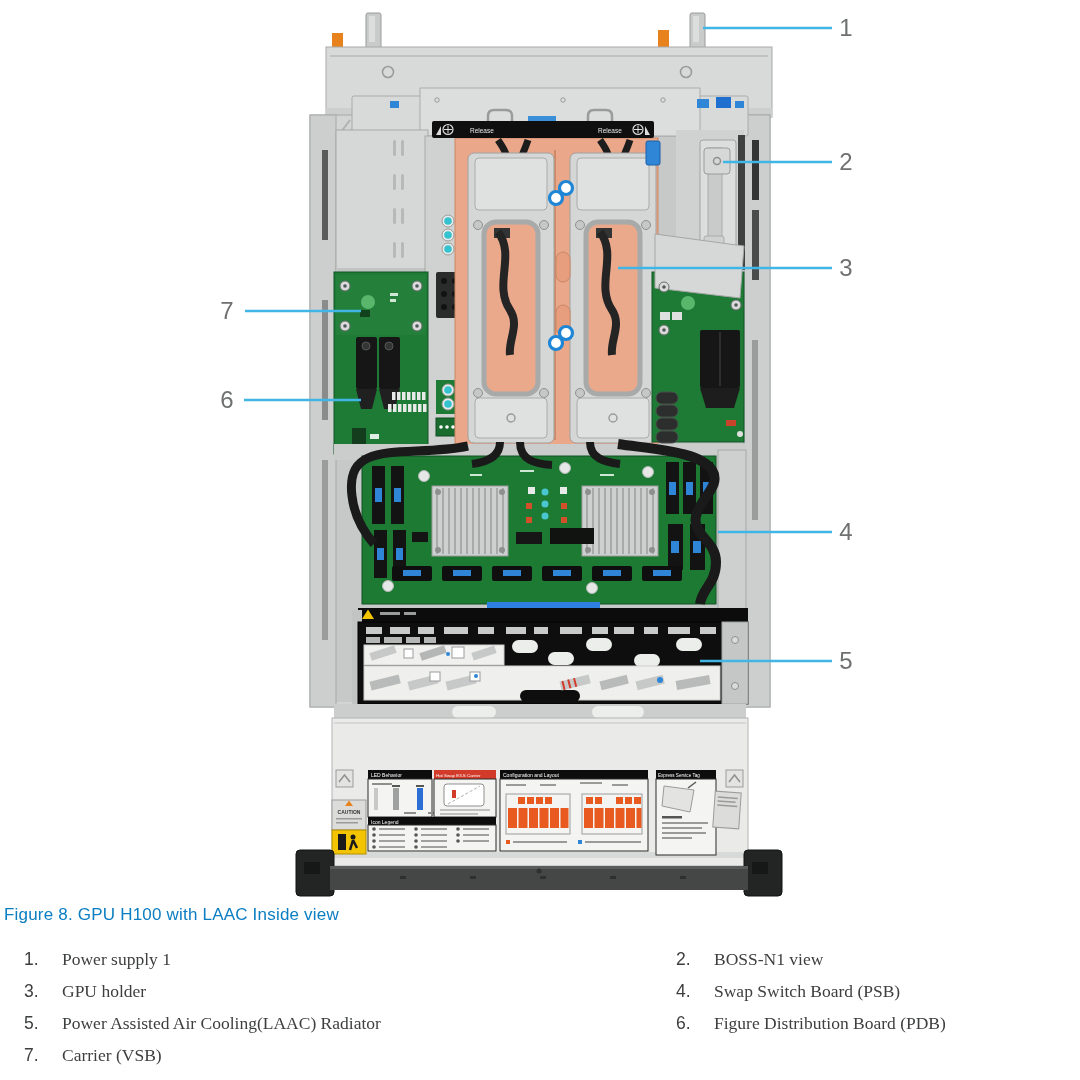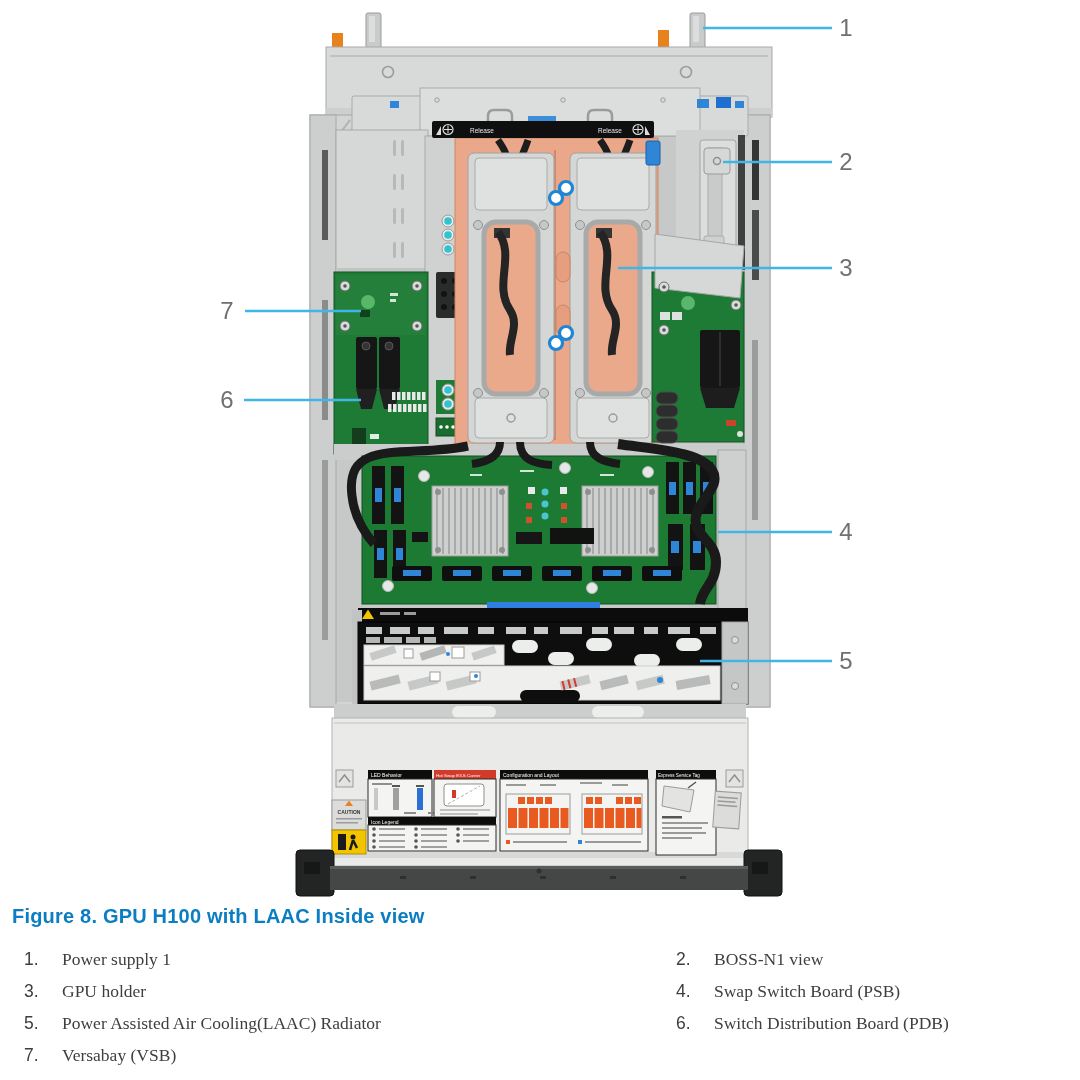--- a/index.html
+++ b/index.html
@@ -3,21 +3,21 @@
 <meta charset="utf-8">
 <style>
   html,body{margin:0;padding:0;}
   body{
     width:1080px;height:1080px;position:relative;background:#ffffff;
     font-family:"Liberation Sans",sans-serif;overflow:hidden;
   }
   .figure-area{position:absolute;left:0;top:0;width:1080px;height:900px;}
   svg{font-family:"Liberation Sans",sans-serif;}
   .caption{
-    position:absolute;left:12px;top:905px;font-size:20px;font-weight:bold;
+    position:absolute;left:4px;top:905px;font-size:17px;font-weight:normal;
     color:#0b7dc2;letter-spacing:0.2px;
   }
   .legend{position:absolute;top:943px;left:0;width:1080px;color:#3d3f3e;font-size:17.5px;}
   .legend .col{position:absolute;top:0;}
   .legend .col.left{left:24px;width:620px;}
   .legend .col.right{left:676px;width:400px;}
   .legend .row{display:flex;height:32px;line-height:32px;}
   .legend .num{width:38px;flex:0 0 38px;}
   .legend .lbl{flex:1;font-family:Liberation Serif, serif;}
 </style>
@@ -678,30 +678,30 @@
     <div class="row">
       <span class="num">3.</span>
       <span class="lbl">GPU holder</span>
     </div>
     <div class="row">
       <span class="num">5.</span>
       <span class="lbl">Power Assisted Air Cooling(LAAC) Radiator</span>
     </div>
     <div class="row">
       <span class="num">7.</span>
-      <span class="lbl">Versabay (VSB)</span>
+      <span class="lbl">Carrier (VSB)</span>
     </div>
   </div>
   <div class="col right">
     <div class="row">
       <span class="num">2.</span>
       <span class="lbl">BOSS-N1 view</span>
     </div>
     <div class="row">
       <span class="num">4.</span>
       <span class="lbl">Swap Switch Board (PSB)</span>
     </div>
     <div class="row">
       <span class="num">6.</span>
-      <span class="lbl">Switch Distribution Board (PDB)</span>
+      <span class="lbl">Figure Distribution Board (PDB)</span>
     </div>
   </div>
 </div>
 
 </body></html>

